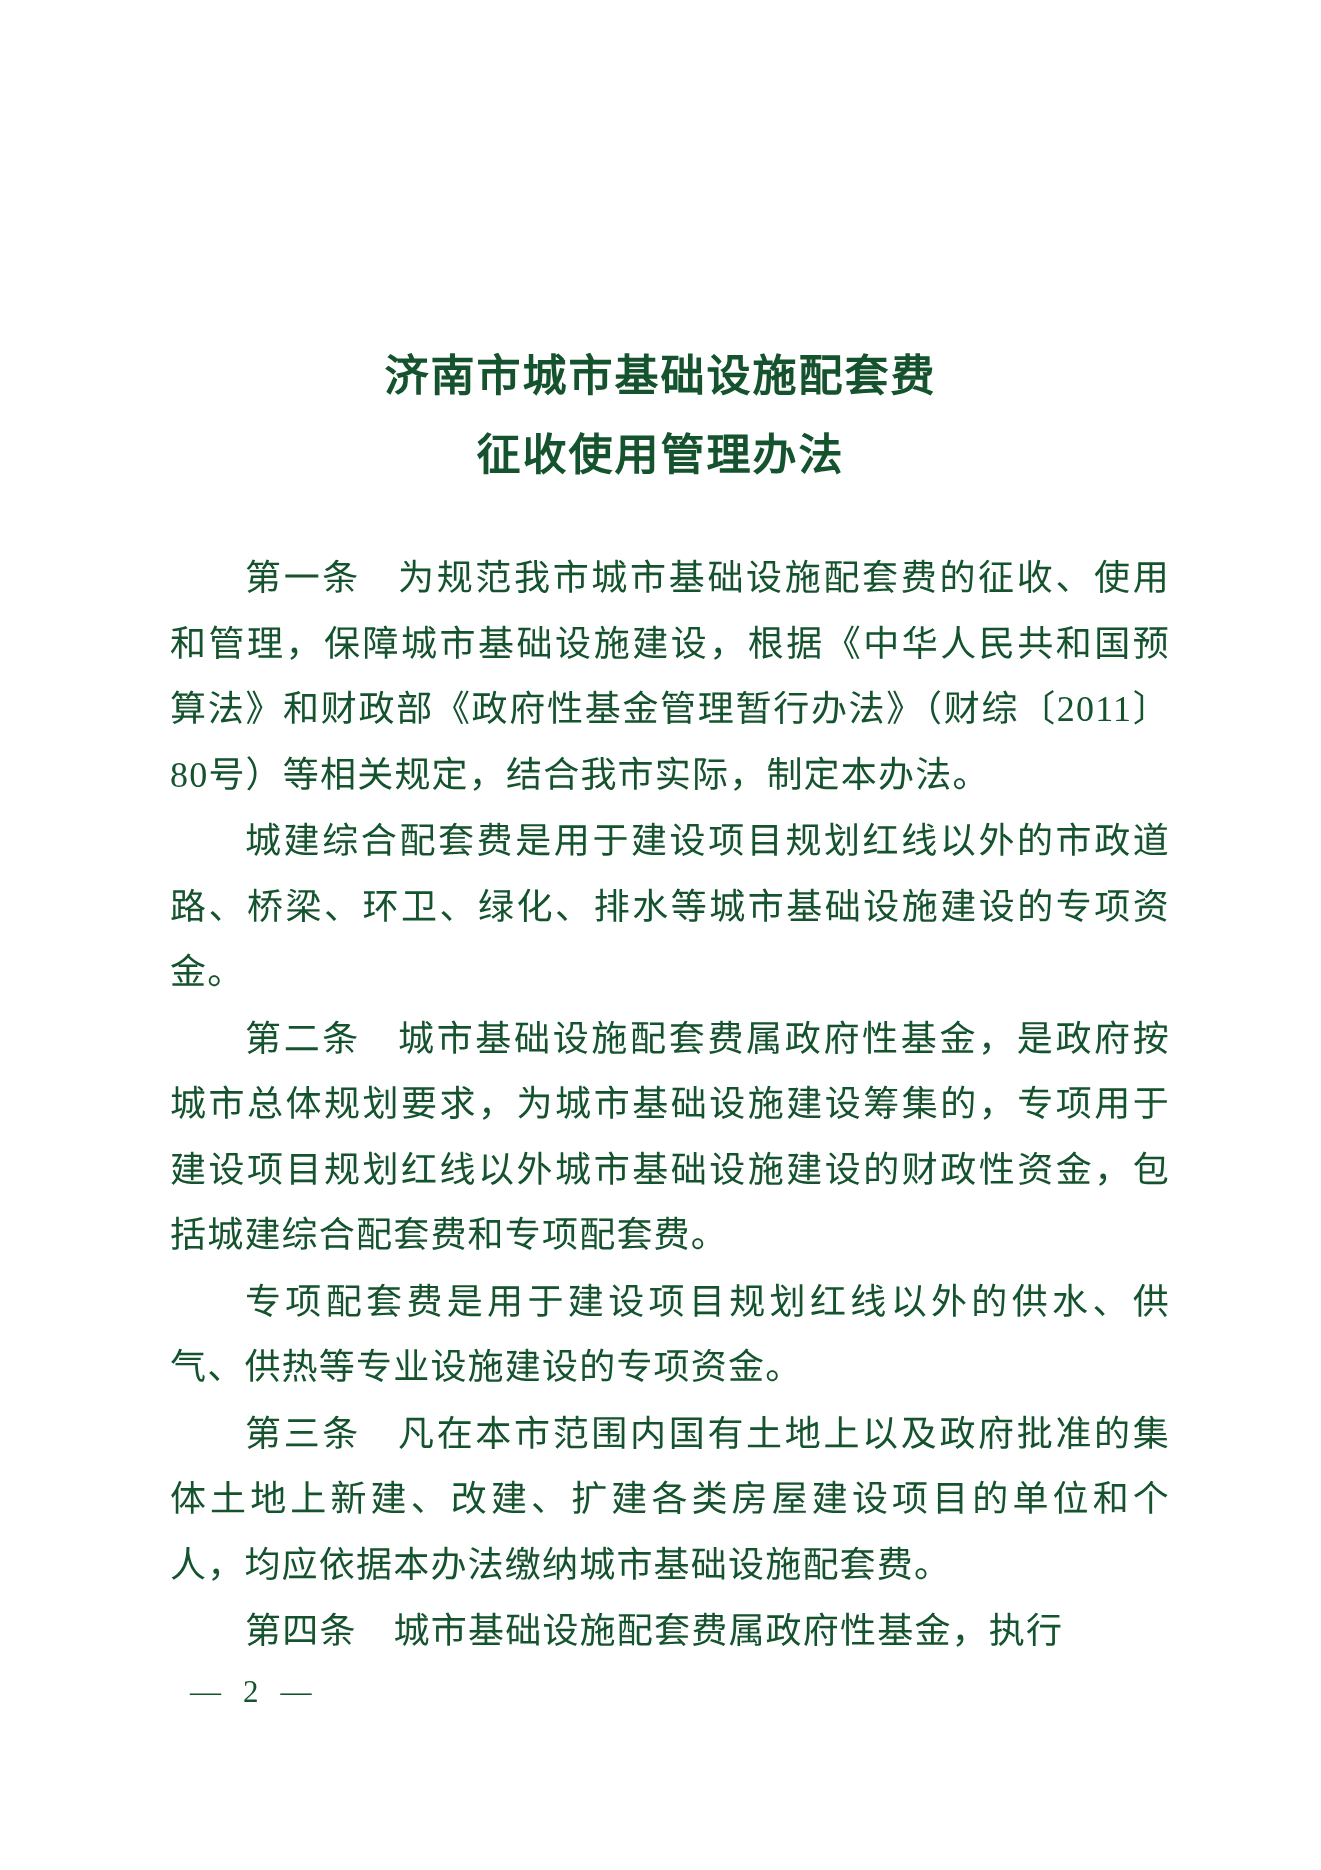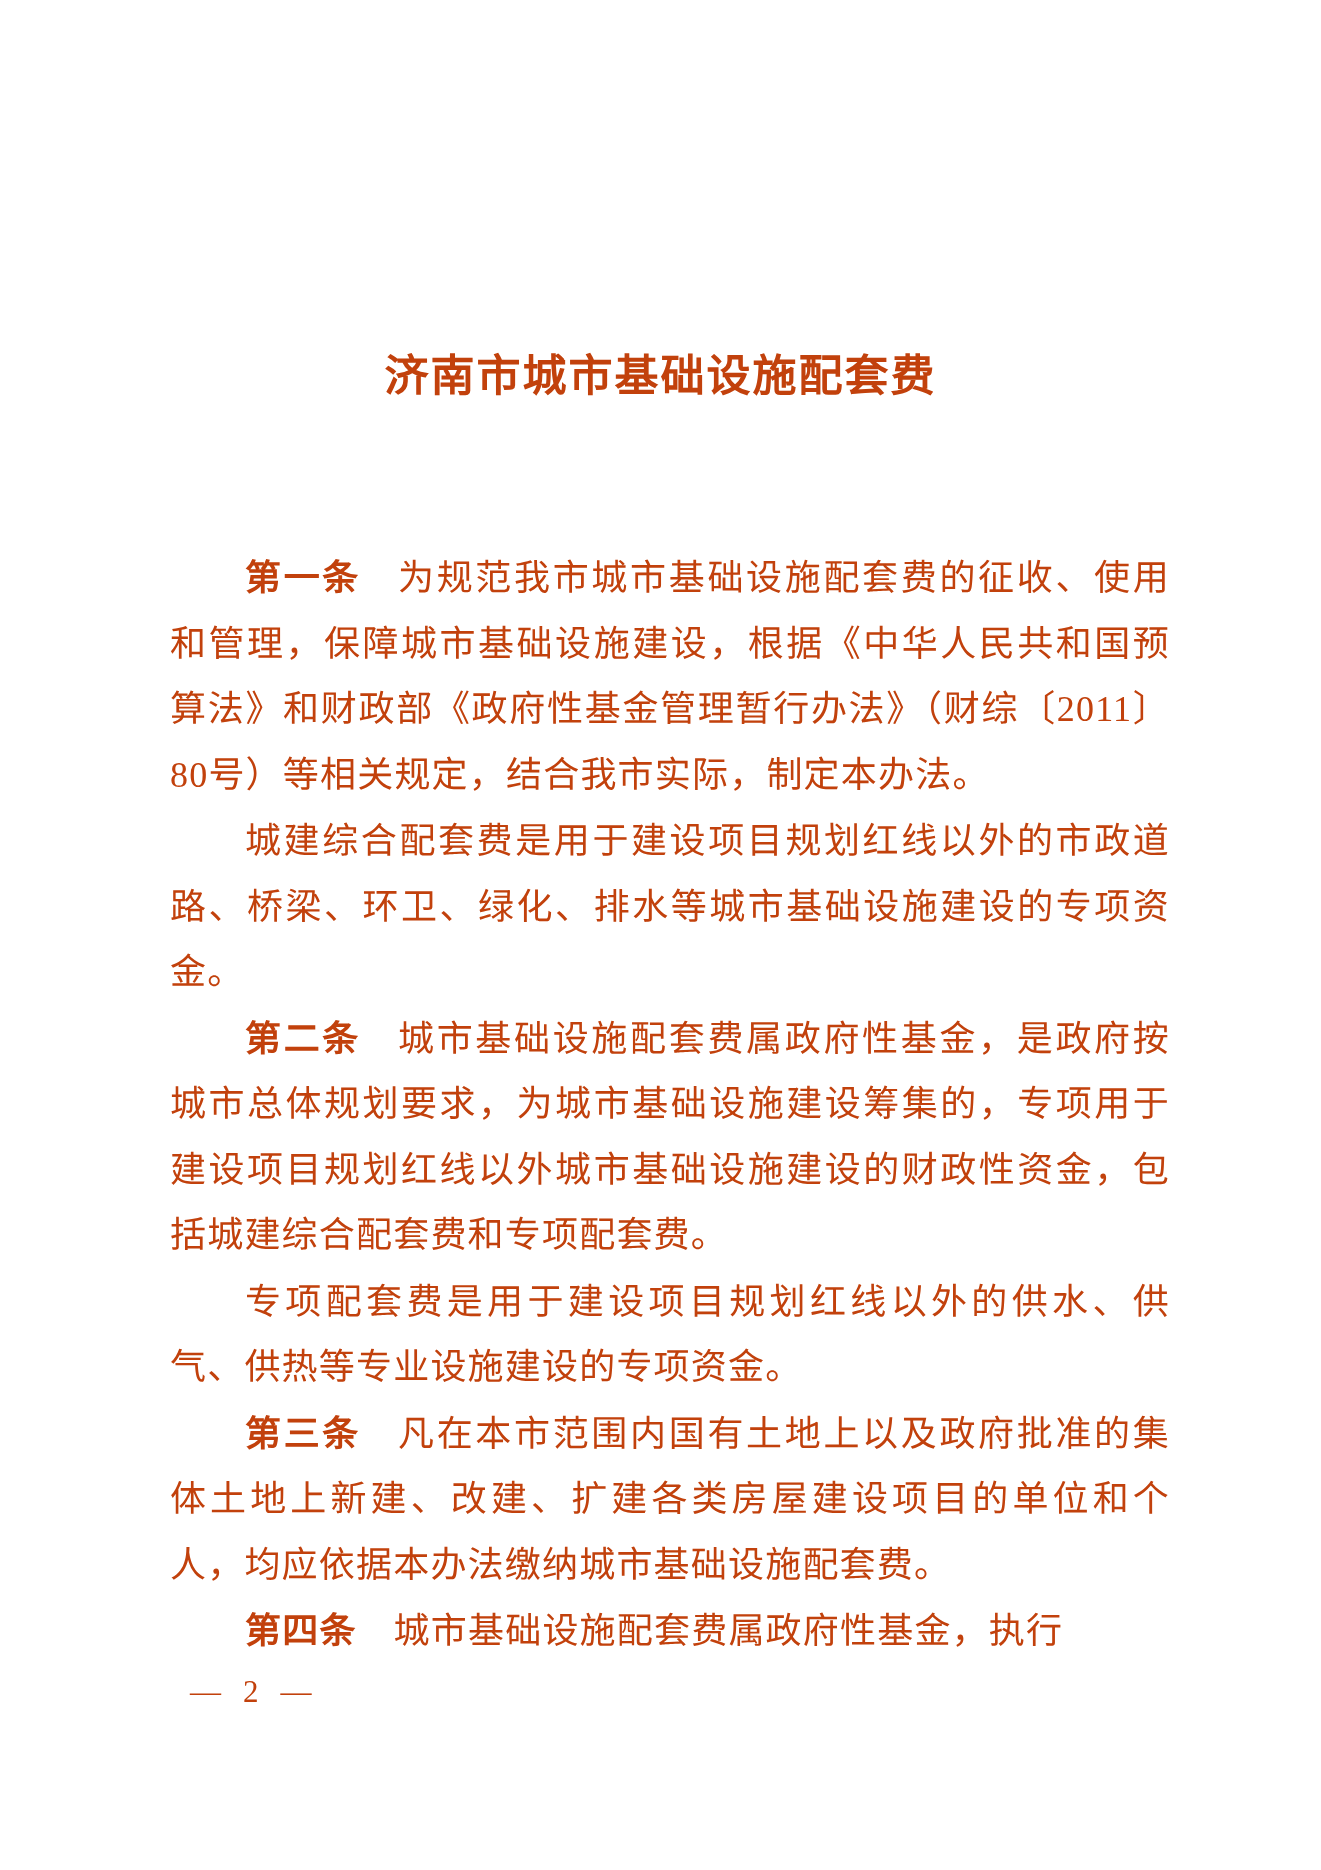--- a/index.html
+++ b/index.html
@@ -5,21 +5,21 @@
   html, body {
     margin: 0;
     padding: 0;
     background: #ffffff;
   }
   .page {
     position: relative;
     width: 1321px;
     height: 1870px;
     background: #ffffff;
-    color: #c2410c;
+    color: #14532d;
     font-family: "Liberation Serif", serif;
     overflow: hidden;
   }
   .doc-title {
     position: absolute;
     top: 337px;
     left: 0;
     width: 100%;
     text-align: center;
     font-weight: bold;
@@ -36,21 +36,21 @@
     line-height: 65.5px;
     letter-spacing: 1.2px;
     text-align: justify;
   }
   .doc-body p {
     margin: 0;
     padding: 0;
     text-indent: 75px;
   }
   .para-label {
-    font-weight: bold;
+    font-weight: normal;
     font-family: "Liberation Sans", sans-serif;
     margin-right: 37px;
   }
   .para-label:empty {
     margin-right: 0;
   }
   .page-footer {
     position: absolute;
     left: 190px;
     top: 1674px;
@@ -61,20 +61,21 @@
     line-height: 36px;
   }
 </style>
 </head>
 <body>
 
 <div class="page">
 
   <div class="doc-title">
     <div>济南市城市基础设施配套费</div>
+    <div>征收使用管理办法</div>
   </div>
 
   <div class="doc-body">
     <p>
       <span class="para-label">第一条</span><span>为规范我市城市基础设施配套费的征收、使用和管理，保障城市基础设施建设，根据《中华人民共和国预算法》和财政部《政府性基金管理暂行办法》（财综〔2011〕80号）等相关规定，结合我市实际，制定本办法。</span>
     </p>
     <p>
       <span class="para-label"></span><span>城建综合配套费是用于建设项目规划红线以外的市政道路、桥梁、环卫、绿化、排水等城市基础设施建设的专项资金。</span>
     </p>
     <p>

